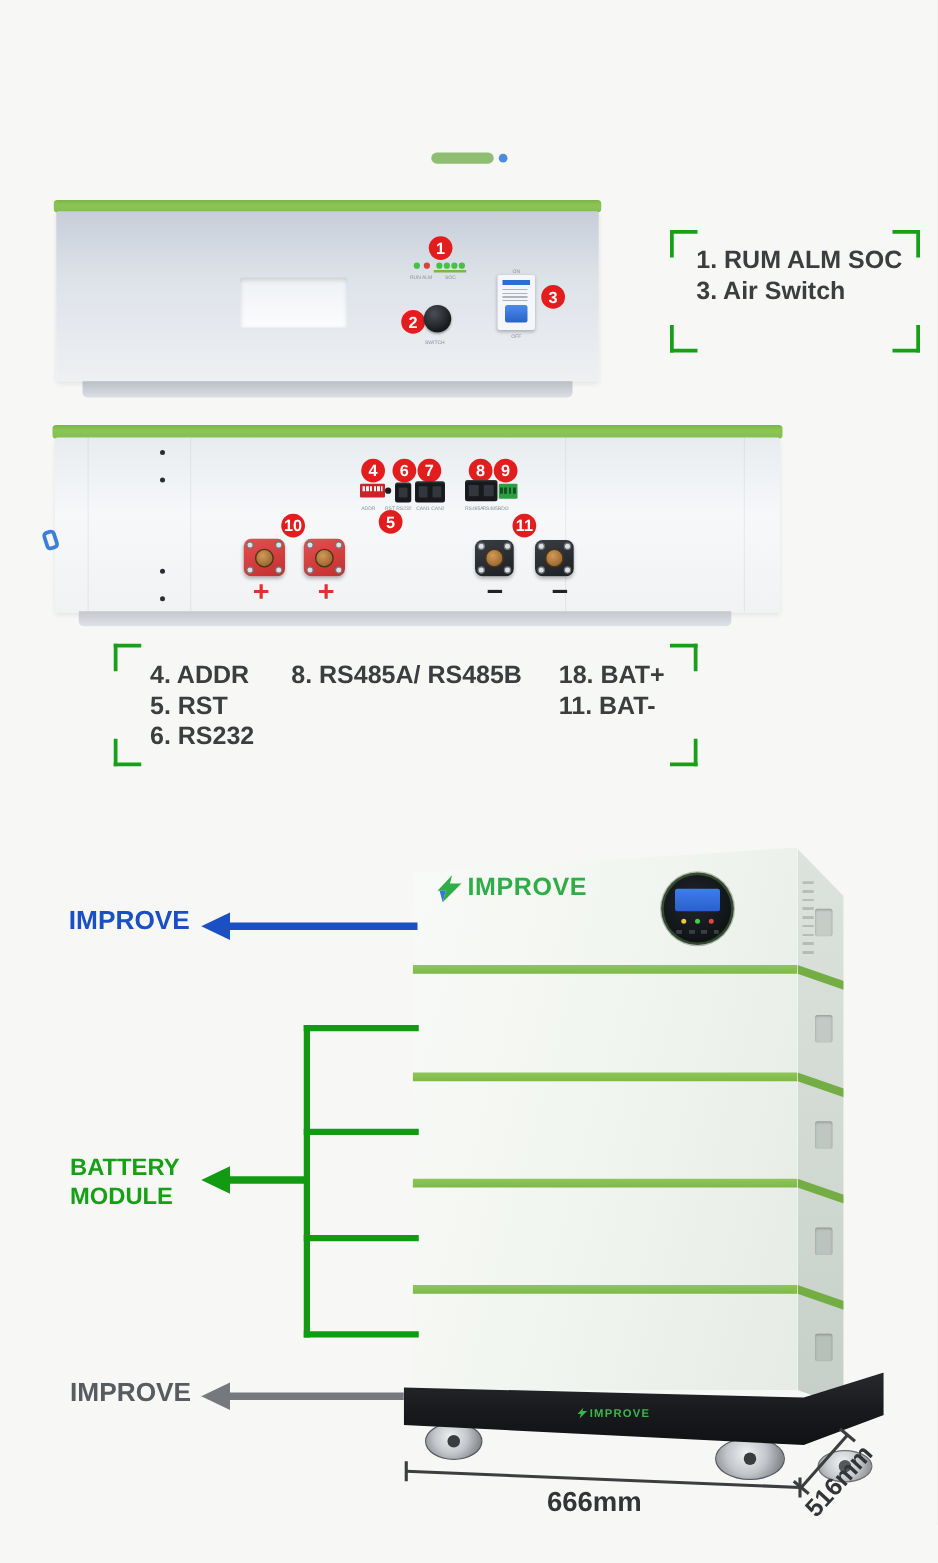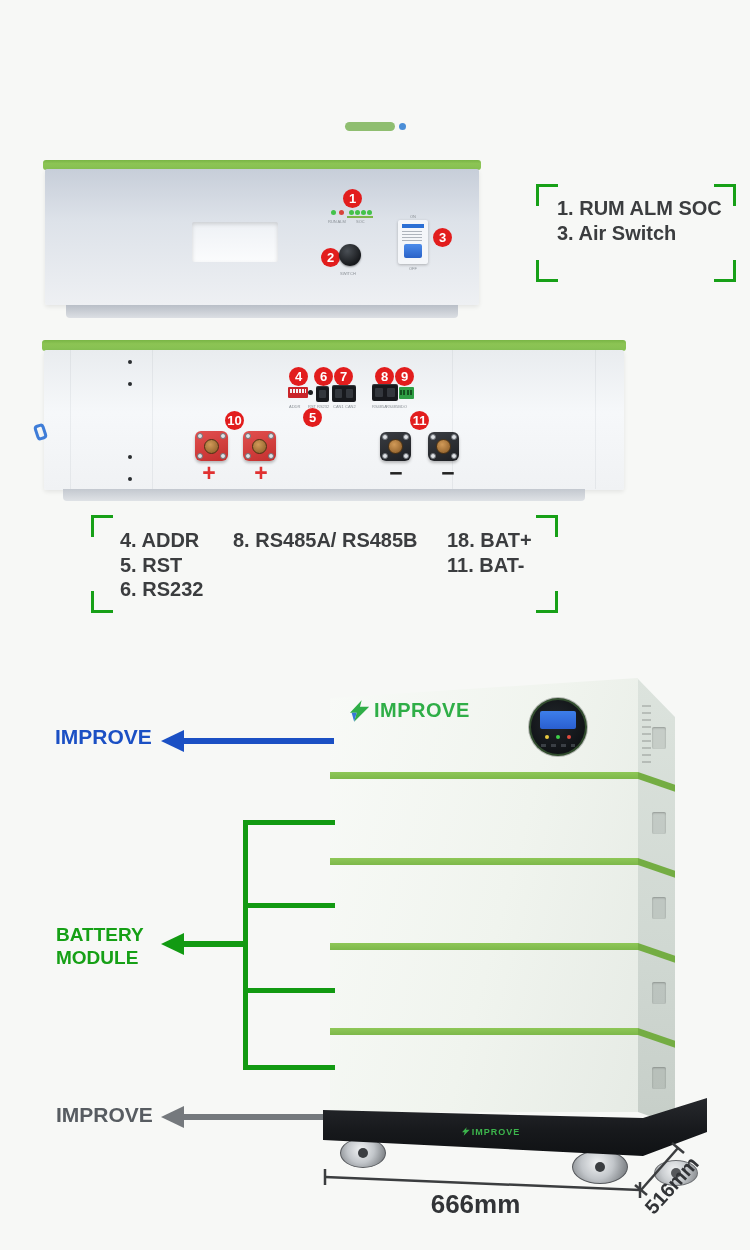--- a/index.html
+++ b/index.html
@@ -48,21 +48,21 @@
   .t-side{position:absolute;left:638px;top:679px;width:37px;height:451px;
           background:linear-gradient(180deg,#dce3dd 0%,#d0d8d2 60%,#c6cec8 100%);
           clip-path:polygon(0 0,100% 38px,100% 446px,0 433px);}
   .t-stripe{position:absolute;left:0;width:100%;height:7px;background:linear-gradient(180deg,#8ec757,#7db84a);}
   .t-stripe-side{position:absolute;left:0;width:100%;height:7px;background:#74ad43;transform:skewY(19deg);transform-origin:left top;}
   .handle{position:absolute;left:14px;width:14px;height:22px;border-radius:2px;background:rgba(70,80,75,0.13);
           box-shadow:inset 0 1px 2px rgba(0,0,0,0.25);}
   .wheel{position:absolute;border-radius:50%;border:1px solid #55585c;box-sizing:border-box;
          background:radial-gradient(circle at 45% 38%,#f0f2f3 0%,#c2c6ca 45%,#888c90 78%,#6a6e72 100%);}
   .hub{position:absolute;left:50%;top:50%;width:10px;height:10px;margin:-5px 0 0 -5px;border-radius:50%;background:#3a3d40;}
-  .dim-text{position:absolute;font-size:26px;font-weight:bold;color:#323437;text-align:center;}
+  .dim-text{position:absolute;font-size:22px;font-weight:bold;color:#323437;text-align:center;}
 </style>
 </head>
 <body>
 
 <div class="canvas">
 
   <div class="decor-pill"></div>
   <div class="decor-dot"></div>
 
   <div class="abs" style="left:43px;top:158px;width:438px;height:162px;">

